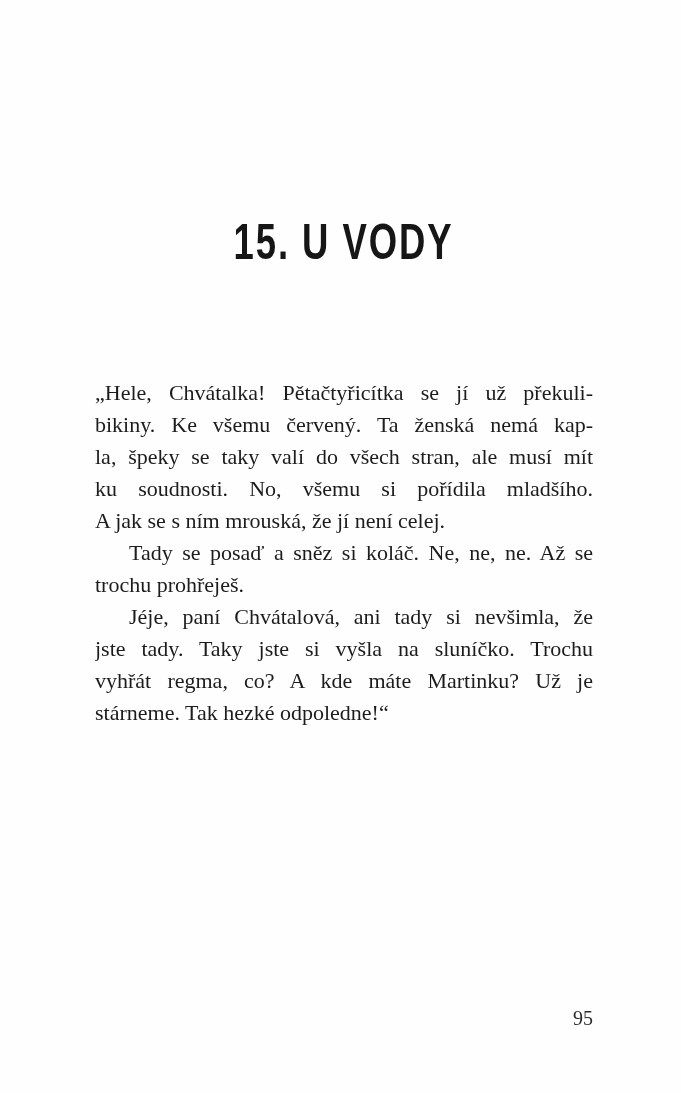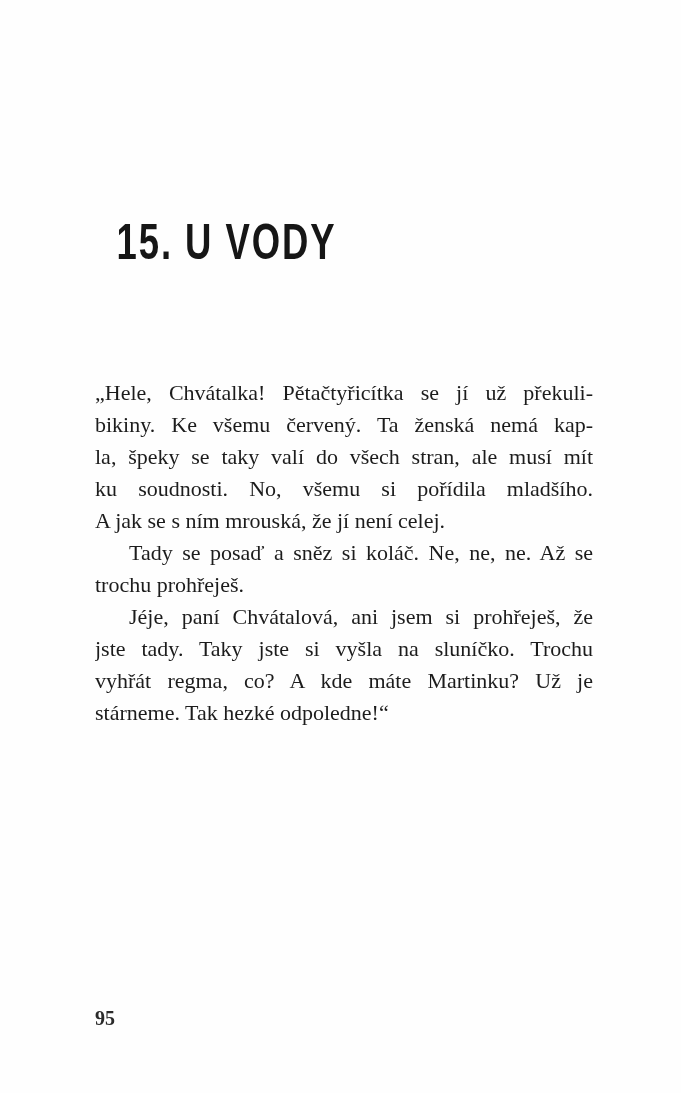--- a/index.html
+++ b/index.html
@@ -11,25 +11,25 @@
     position: relative;
     width: 681px;
     height: 1093px;
     margin: 0 auto;
     background: #fefefe;
     color: #1c1c1c;
     overflow: hidden;
   }
   .chapter-title {
     position: absolute;
-    left: 112px;
+    left: 95px;
     width: 498px;
     top: 214px;
     height: 66px;
-    text-align: left;
+    text-align: center;
   }
   .chapter-title .title-text {
     display: inline-block;
     font-family: "Liberation Sans", sans-serif;
     font-weight: 700;
     font-size: 38px;
     letter-spacing: 2px;
     transform: scaleY(1.32) scaleX(0.96);
     transform-origin: center top;
     color: #161616;
@@ -57,26 +57,25 @@
     text-align-last: left;
   }
   .paragraph.indent .line:first-child {
     text-indent: 34px;
   }
   .page-number {
     position: absolute;
     left: 95px;
     width: 498px;
     top: 1004px;
-    text-align: left;
+    text-align: right;
     font-family: "Liberation Serif", "DejaVu Serif", serif;
     font-size: 20px;
     line-height: 28px;
     color: #2a2a2a;
-    font-weight: bold;
   }
 </style>
 </head>
 <body>
 
 <div class="page">
   <div class="chapter-title">
     <span class="title-text">15. U VODY</span>
   </div>
 
@@ -86,21 +85,21 @@
         <div class="line">bikiny. Ke všemu červený. Ta ženská nemá kap-</div>
         <div class="line">la, špeky se taky valí do všech stran, ale musí mít</div>
         <div class="line">ku soudnosti. No, všemu si pořídila mladšího.</div>
         <div class="line last">A jak se s ním mrouská, že jí není celej.</div>
       </div>
       <div class="paragraph indent">
         <div class="line">Tady se posaď a sněz si koláč. Ne, ne, ne. Až se</div>
         <div class="line last">trochu prohřeješ.</div>
       </div>
       <div class="paragraph indent">
-        <div class="line">Jéje, paní Chvátalová, ani jsem si prohřeješ, že</div>
+        <div class="line">Jéje, paní Chvátalová, ani tady si nevšimla, že</div>
         <div class="line">jste tady. Taky jste si vyšla na sluníčko. Trochu</div>
         <div class="line">vyhřát regma, co? A kde máte Martinku? Už je</div>
         <div class="line last">stárneme. Tak hezké odpoledne!“</div>
       </div>
     </div>
 
   <div class="page-number">95</div>
 </div>
 
 </body></html>

